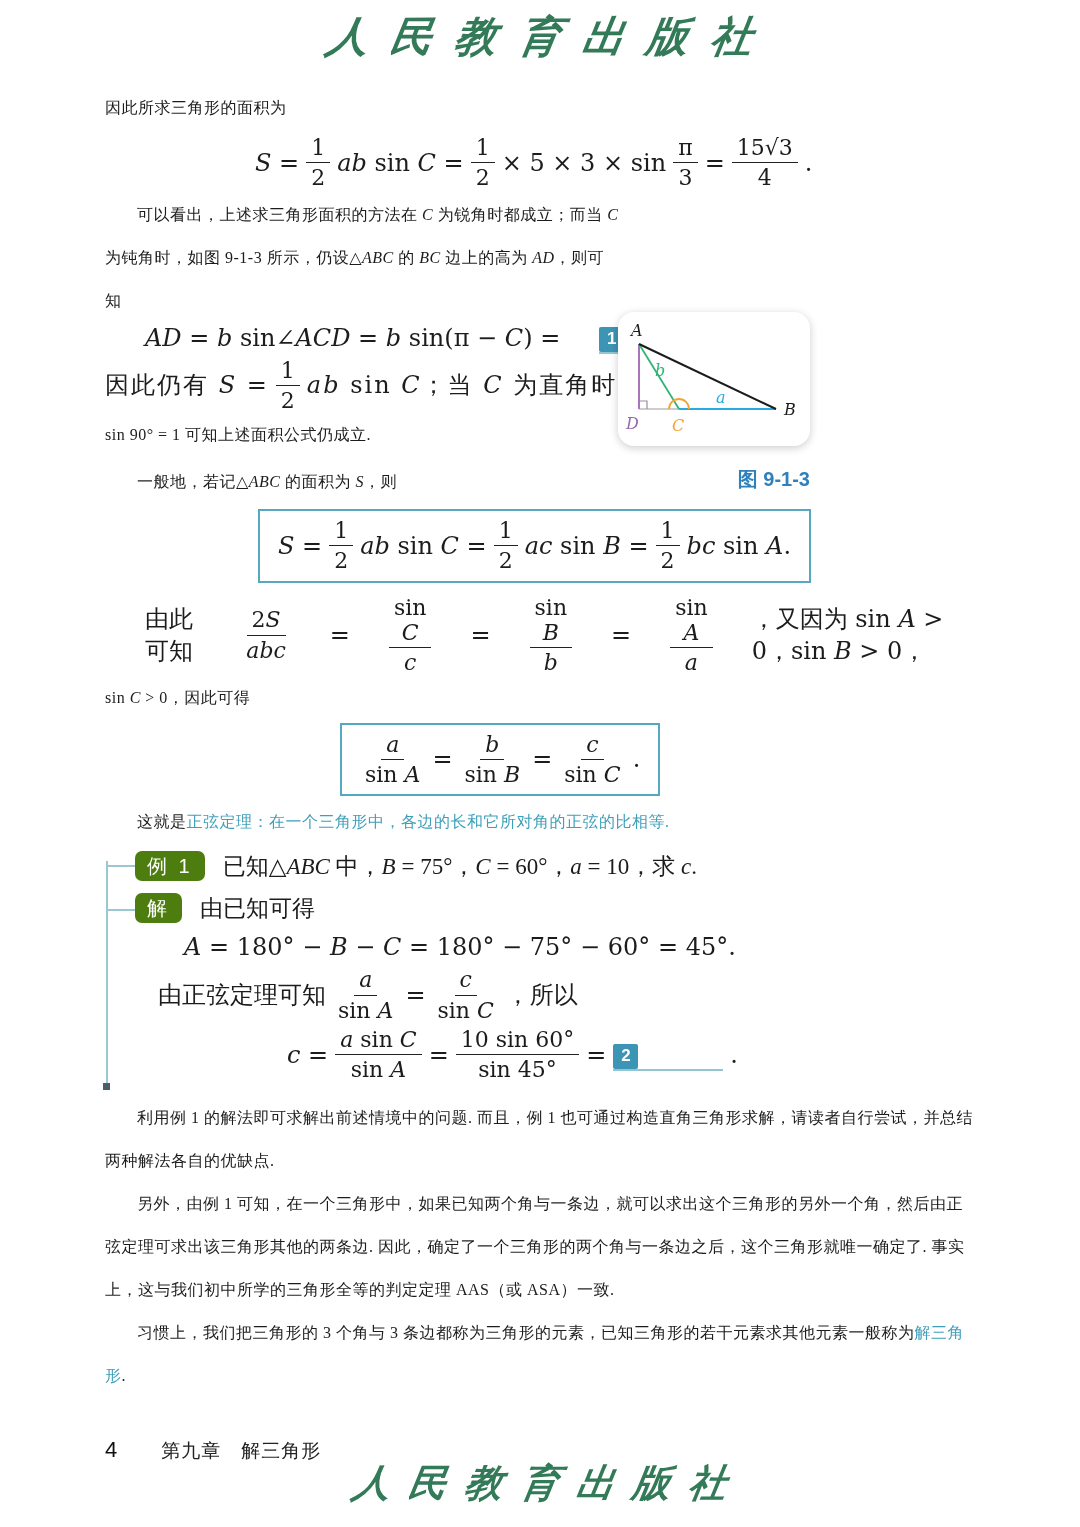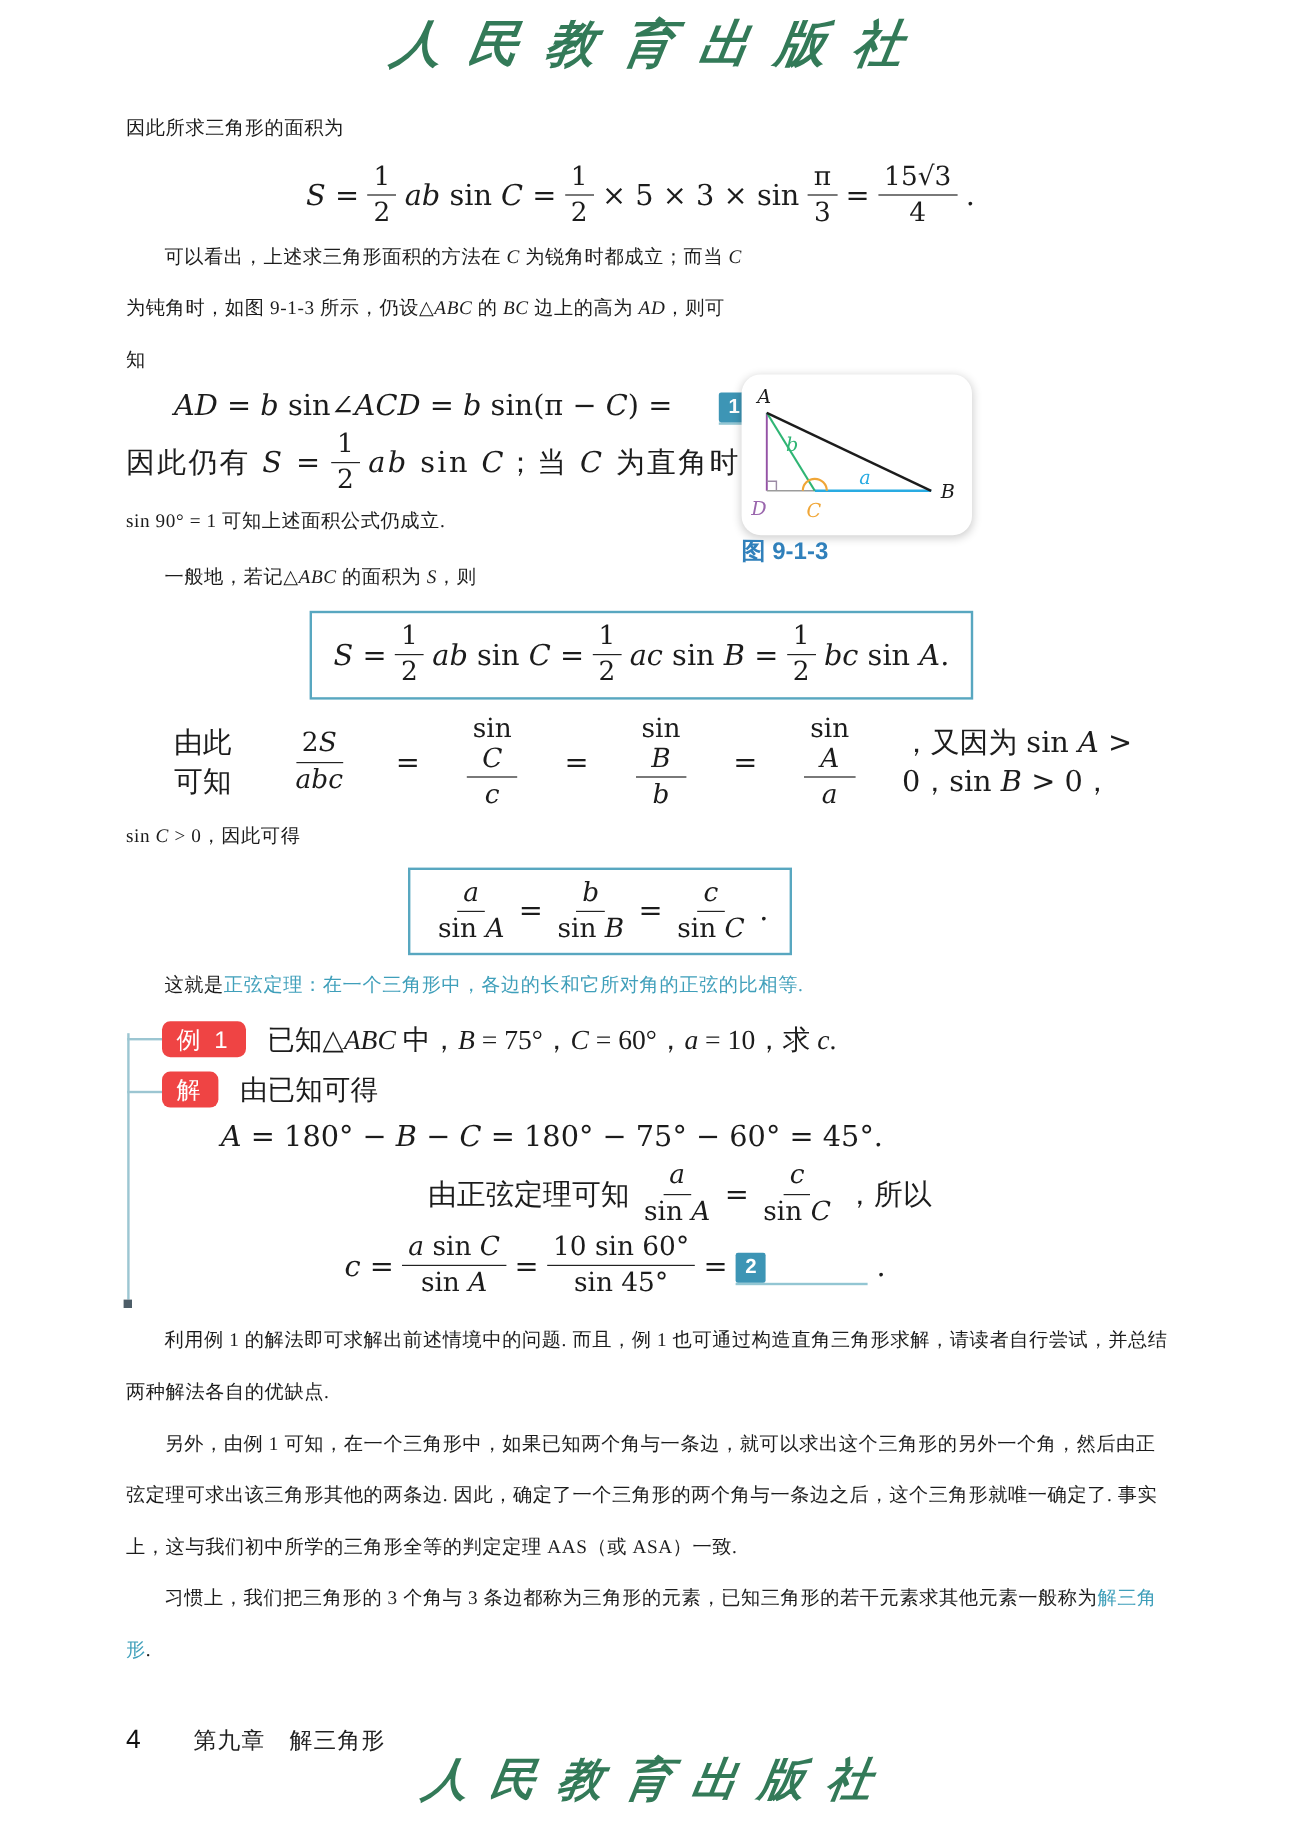--- a/index.html
+++ b/index.html
@@ -27,45 +27,45 @@
   .formula{font-family:"DejaVu Serif",serif;font-size:24px;}
   .frow{display:flex;align-items:center;gap:7px;flex-wrap:nowrap;}
   .frac{display:inline-flex;flex-direction:column;align-items:center;font-size:22px;line-height:1.15;}
   .frac .num{display:block;padding:0 5px 2px;border-bottom:1.6px solid #222;text-align:center;}
   .frac .den{display:block;padding:2px 5px 0;text-align:center;}
   .boxed{border:2px solid #58a7c0;width:fit-content;padding:7px 18px;}
   .ls2{letter-spacing:2px;}
   .mt2{margin-top:2px;}.mt4{margin-top:4px;}.mt6{margin-top:6px;}
   .mt12{margin-top:12px;justify-content:space-between;}.mt14{margin-top:14px;}.mt20{margin-top:20px;}
   .mb4{margin-bottom:4px;}.mb6{margin-bottom:6px;}
-  .ml10{margin-left:23px;justify-content:center;}.ml40{margin-left:40px;gap:39px;}.ml115{margin-left:49px;}
+  .ml10{margin-left:23px;}.ml40{margin-left:40px;gap:39px;}.ml115{margin-left:49px;}
   .ml150{margin-left:150px;}.ml152{margin-left:152px;}.ml153{margin-left:153px;}.ml235{margin-left:235px;}
 
   
   .blank{display:inline-flex;align-items:flex-end;border-bottom:2px solid #93c6d3;width:118px;height:30px;}
   .blank.w110{width:110px;}
   .bnum{width:25px;height:25px;background:#3d95b5;color:#fff;border-radius:2px;
         font-family:"Liberation Sans",sans-serif;font-size:17px;font-weight:bold;
         display:flex;align-items:center;justify-content:center;}
 
   
   .example-block{position:relative;padding-left:30px;margin-top:4px;}
   .ex-row{display:flex;align-items:center;gap:18px;font-size:23px;height:38px;}
-  .badge{display:inline-flex;align-items:center;justify-content:center;background:#ef4444;color:#fff;
+  .badge{display:inline-flex;align-items:center;justify-content:center;background:#4d7c0f;color:#fff;
         font-family:"Liberation Sans",sans-serif;font-size:20px;border-radius:7px;height:30px;
         padding:0 12px;letter-spacing:3px;flex:0 0 auto;}
   .bracket-v{position:absolute;left:1px;top:14px;width:2px;height:222px;background:#9cc6d2;}
   .bracket-h{position:absolute;left:1px;width:29px;height:2px;background:#9cc6d2;}
   .bh1{top:18px;}.bh2{top:62px;}
   .bracket-dot{position:absolute;left:-2px;top:236px;width:7px;height:7px;background:#4d5d68;}
 
   
   .fig-card{position:absolute;left:618px;top:226px;width:192px;height:134px;background:#fff;
         border-radius:16px;box-shadow:0 2px 8px rgba(0,0,0,.20);}
-  .fig-caption{position:absolute;left:618px;top:360px;width:192px;text-align:left;color:#3080bb;
+  .fig-caption{position:absolute;left:618px;top:380px;width:192px;text-align:right;color:#3080bb;
         font-family:"Liberation Sans",sans-serif;font-weight:bold;font-size:20px;}
   .svglab{font-family:"DejaVu Serif",serif;font-style:italic;font-size:16px;}
 
   
   .footer-line{position:absolute;left:105px;top:1437px;display:flex;gap:44px;align-items:baseline;
         font-family:"Liberation Sans",sans-serif;}
   .page-num{font-size:22px;color:#111;}
   .chapter{font-size:19px;color:#222;letter-spacing:1px;text-align:right;}
 </style>
 </head>

